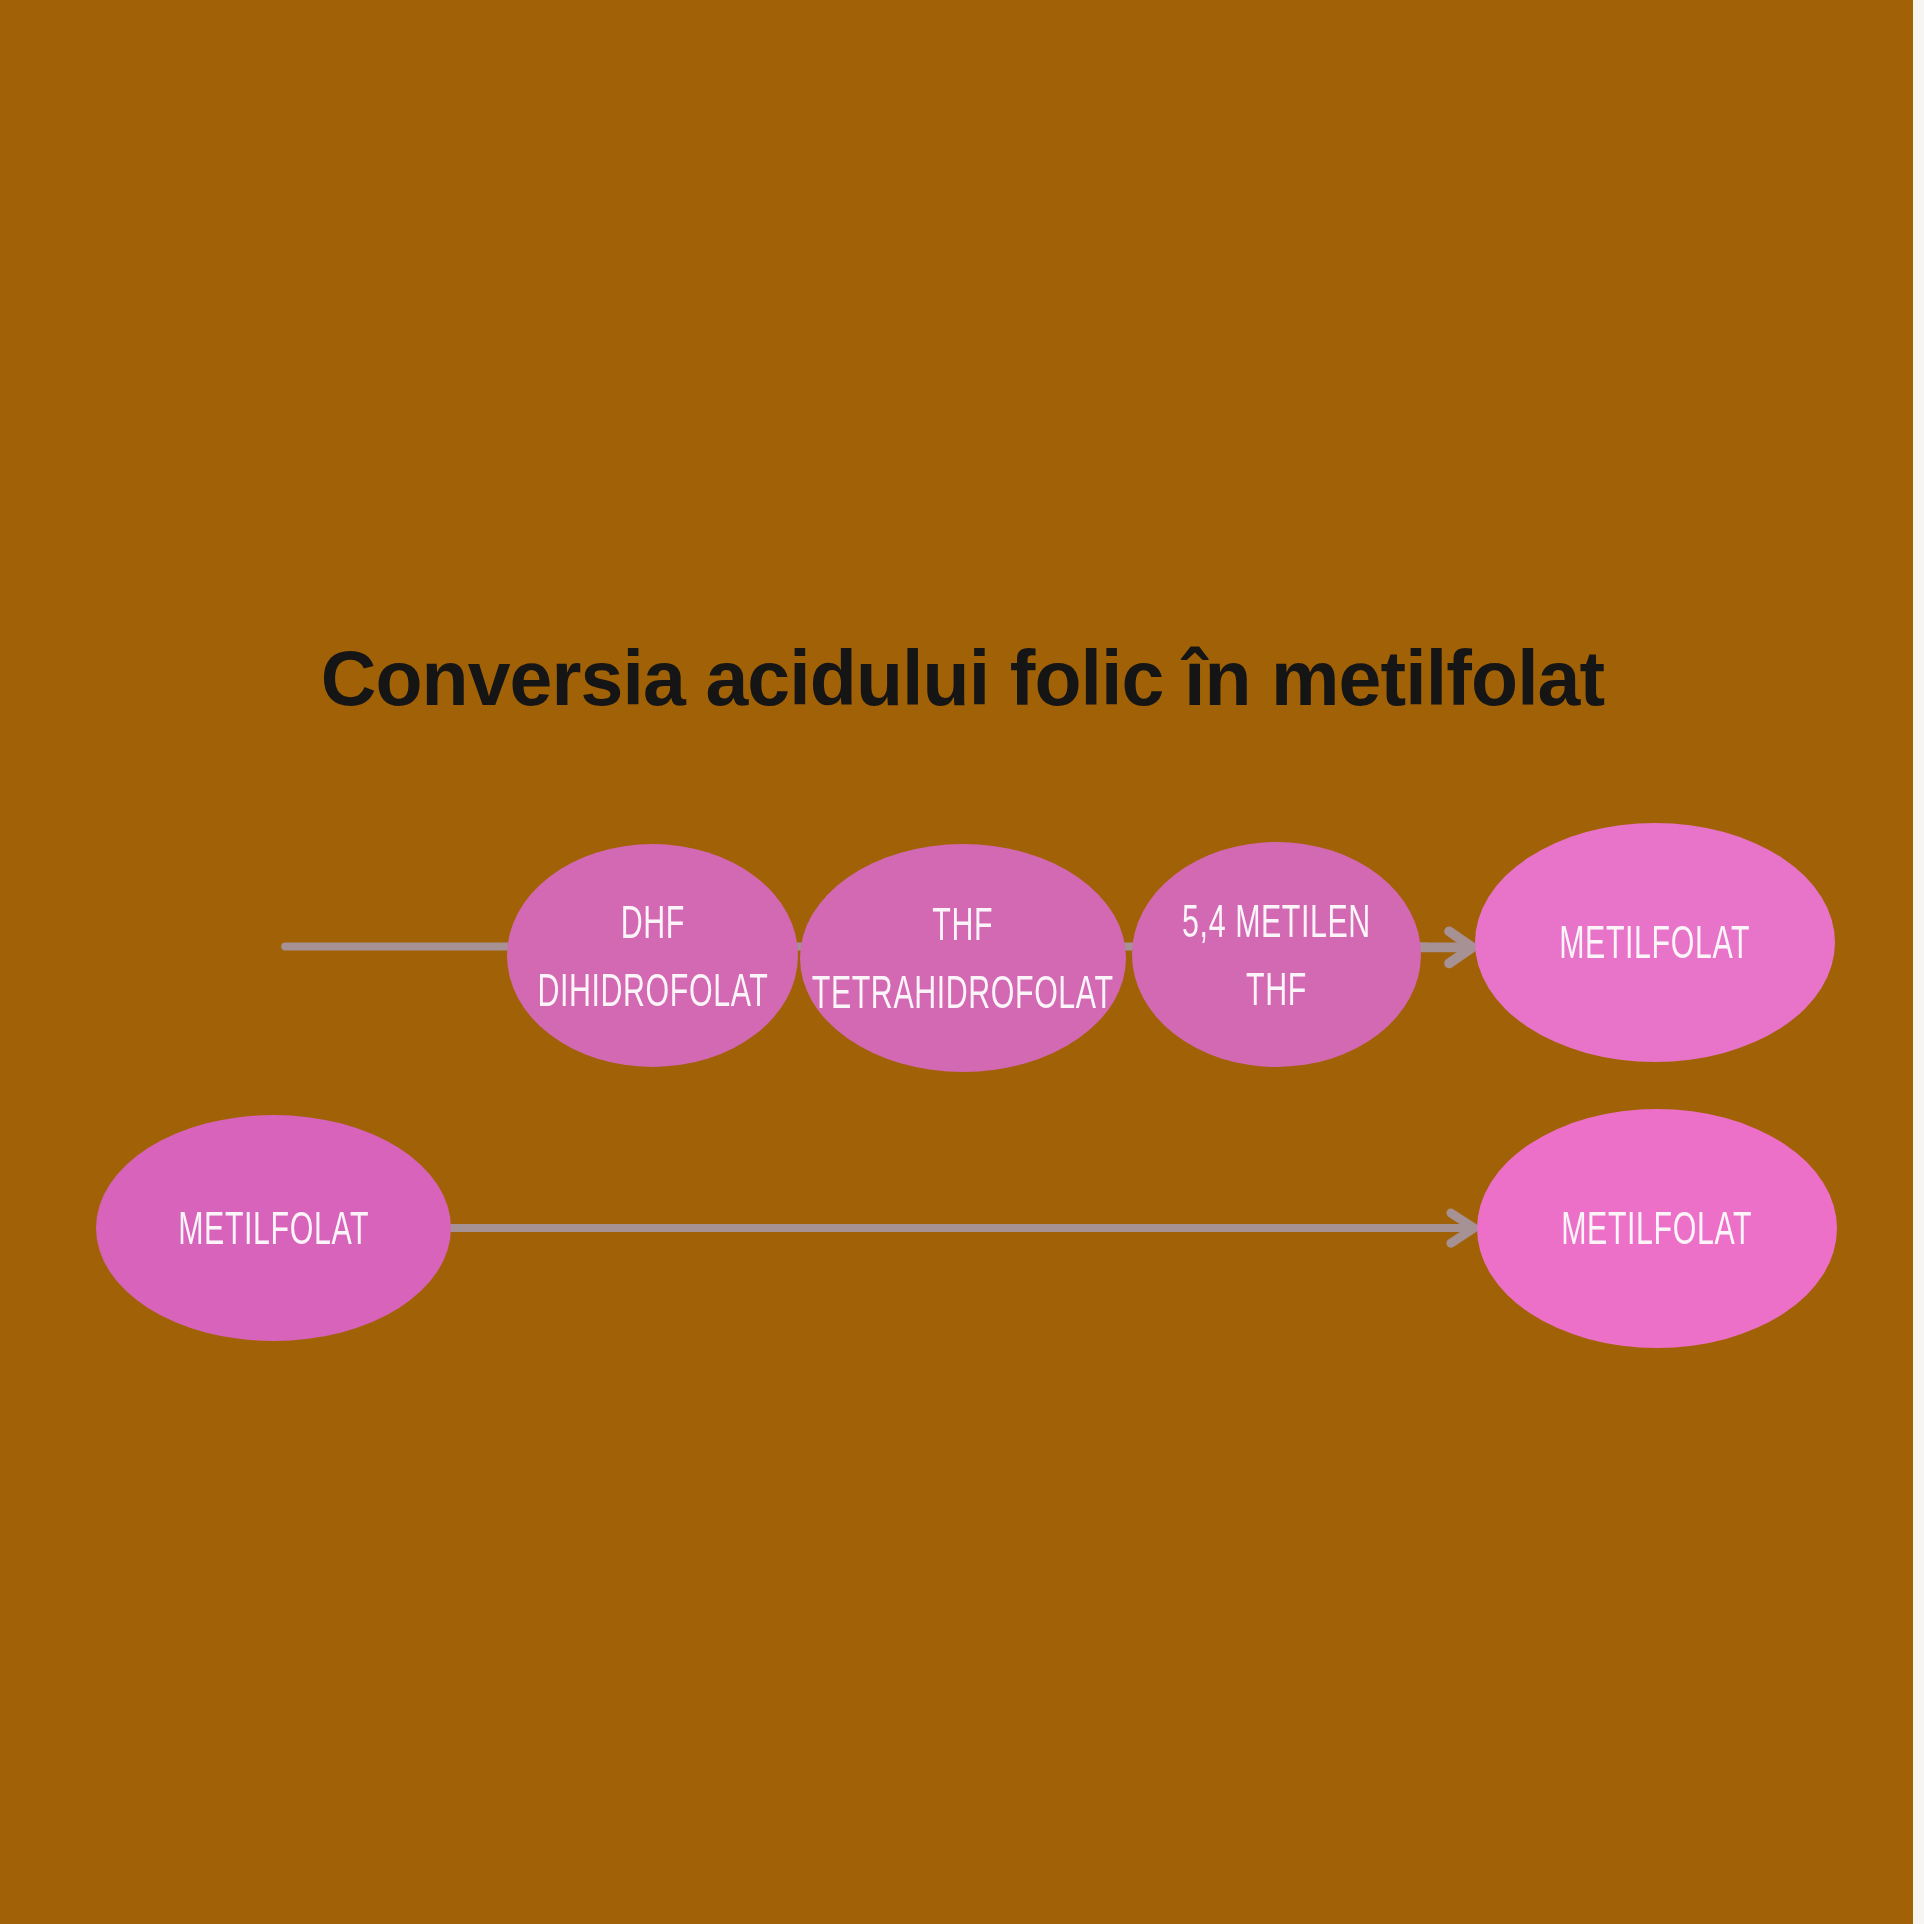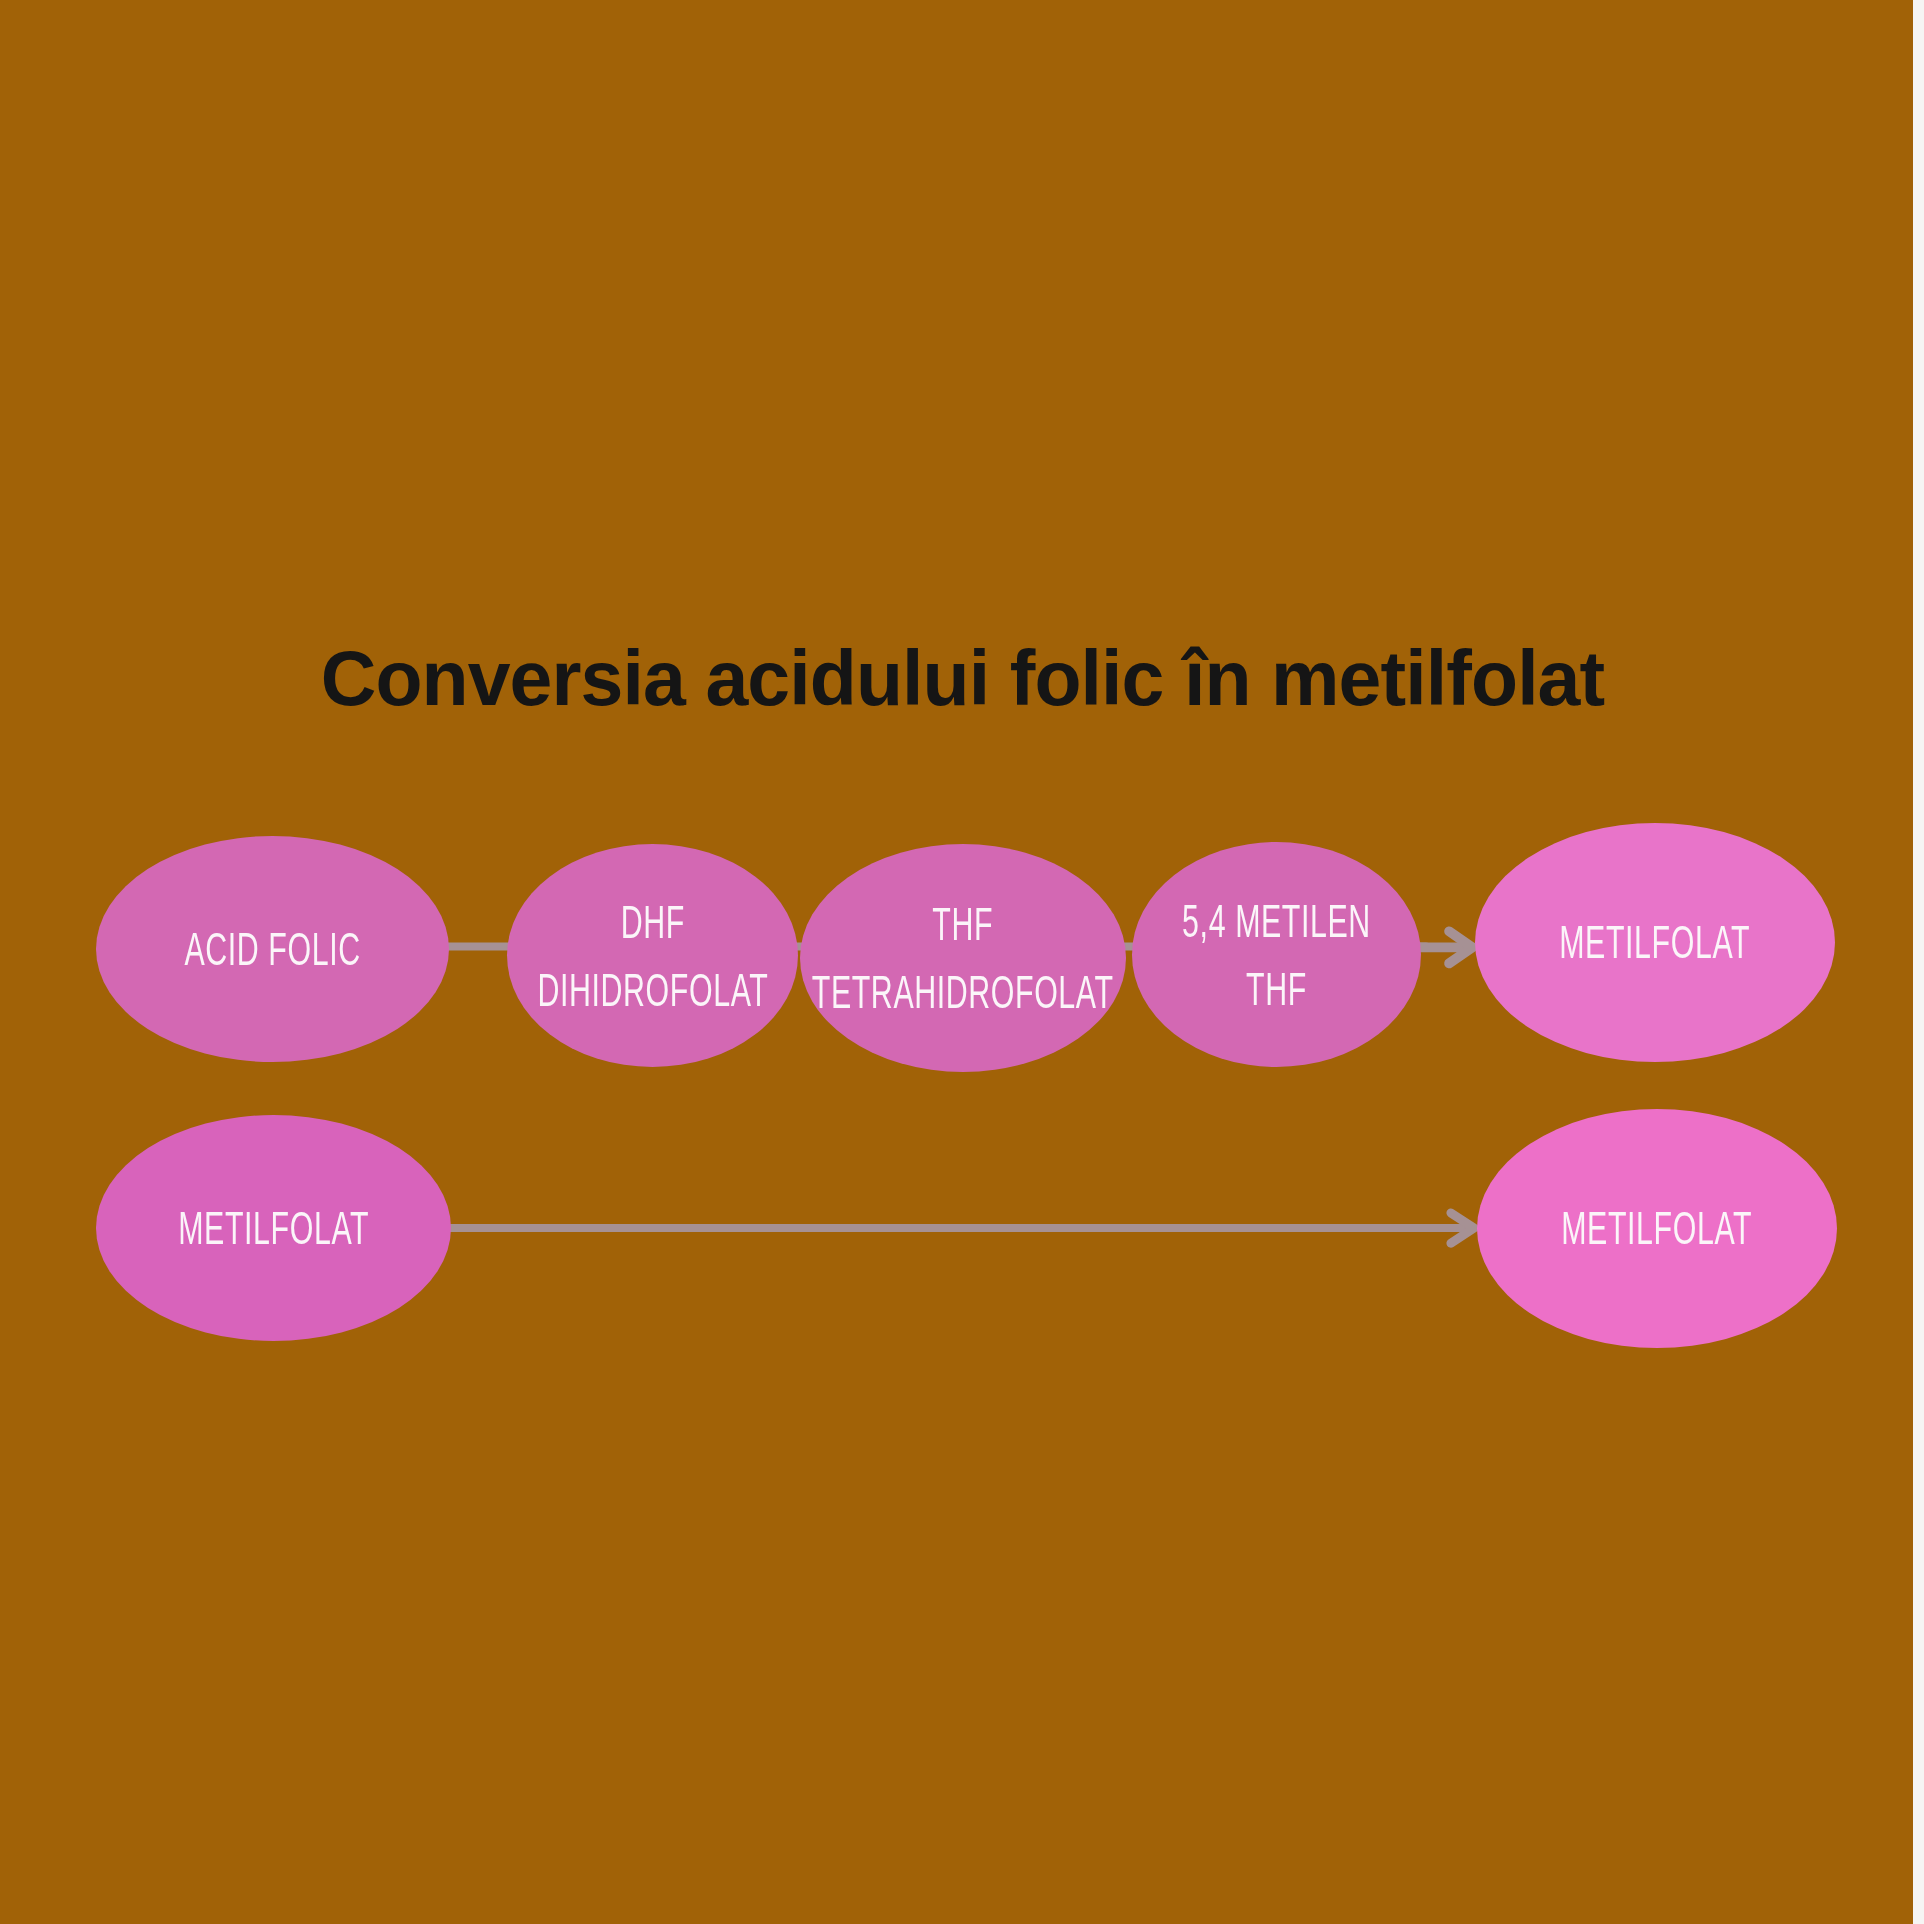--- a/index.html
+++ b/index.html
@@ -68,23 +68,20 @@
 
     <line x1="320" y1="1062" x2="1600" y2="1062" stroke="#a69194" stroke-width="9" stroke-linecap="round"></line>
 
     <line x1="1594" y1="1063" x2="1640" y2="1063" stroke="#a69194" stroke-width="11" stroke-linecap="round"></line>
     <polyline points="1626,1045 1652,1063 1626,1081" fill="none" stroke="#a69194" stroke-width="11" stroke-linecap="round" stroke-linejoin="round"></polyline>
 
     <line x1="500" y1="1378" x2="1642" y2="1378" stroke="#a69194" stroke-width="9" stroke-linecap="round"></line>
     <polyline points="1628,1361 1654,1378 1628,1395" fill="none" stroke="#a69194" stroke-width="10" stroke-linecap="round" stroke-linejoin="round"></polyline>
   </svg>
 
-  <div class="node n0">
-    <span class="node-label">ACID FOLIC</span>
-  </div>
   <div class="node n2">
     <span class="node-label">THF
 TETRAHIDROFOLAT</span>
   </div>
   <div class="node n1">
     <span class="node-label">DHF
 DIHIDROFOLAT</span>
   </div>
   <div class="node n3">
     <span class="node-label">5,4 METILEN THF</span>

